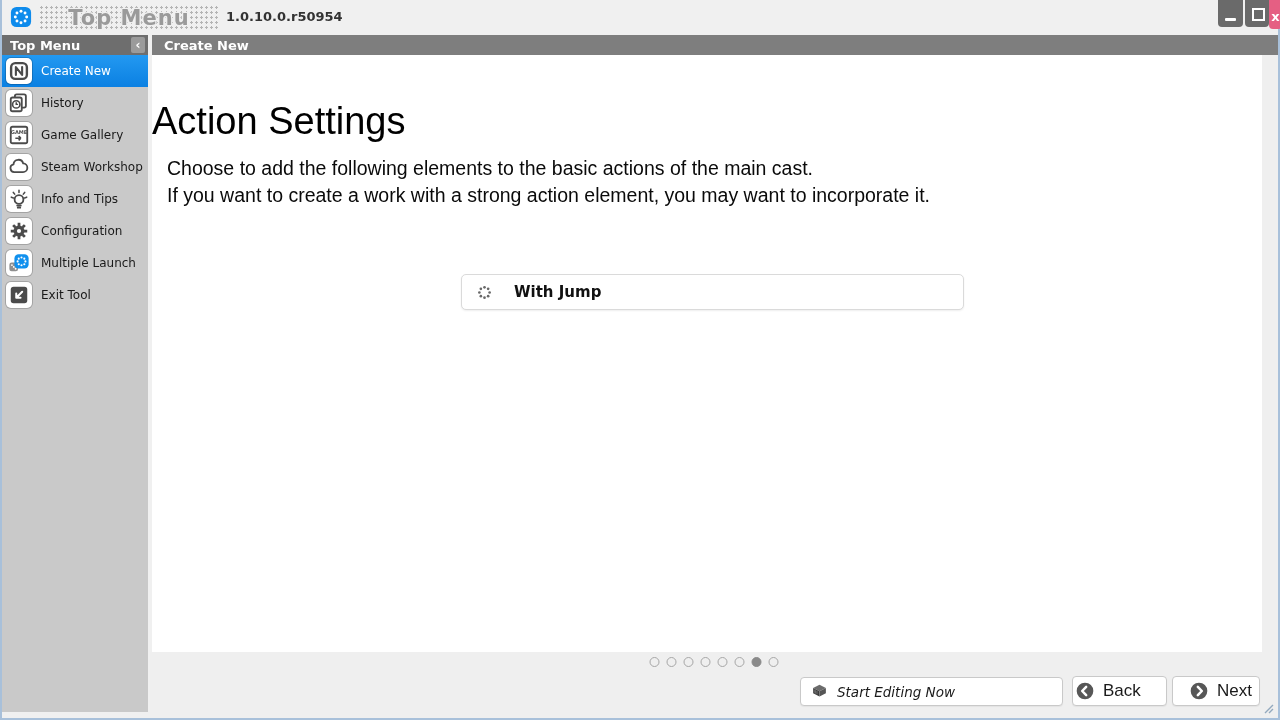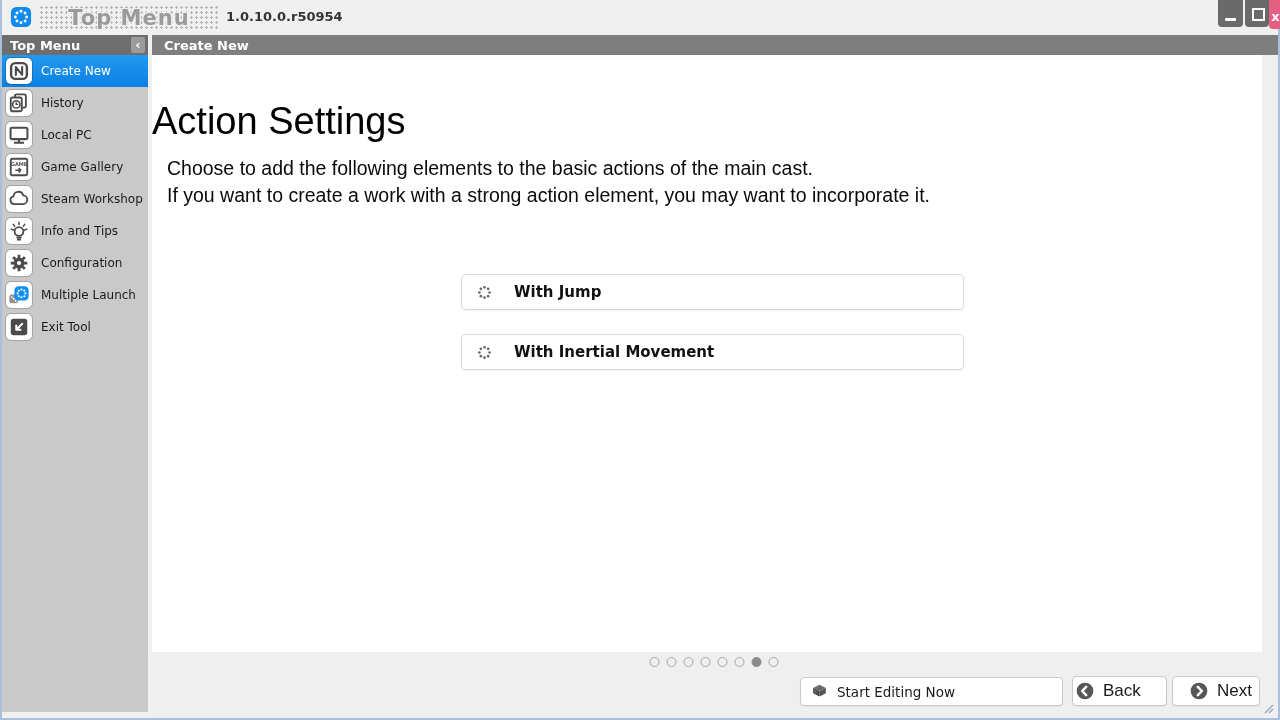--- a/index.html
+++ b/index.html
@@ -61,21 +61,21 @@
   .opt1 { top:219px; } .opt2 { top:279px; }
 
   
   .footer { position:absolute; left:150px; top:652px; width:1128px; height:66px; background:#efefef; }
   .dots { position:absolute; top:5px; left:50%; transform:translateX(-50%); display:flex; gap:7px; }
   .dot { width:10px; height:10px; border:1.5px solid #a6a6a6; border-radius:50%; background:transparent; cursor:pointer; }
   .dot.active { background:#8a8a8a; border-color:#8a8a8a; }
 
   .foot-btn { position:absolute; background:#fff; border:1px solid #c9c9c9; border-radius:4px;
     display:flex; align-items:center; cursor:pointer; box-shadow:0 1px 1px rgba(0,0,0,0.05); }
-  .start-btn { left:650px; top:25px; width:263px; height:29px; gap:9px; padding-left:10px; }
+  .start-btn { left:650px; top:25px; width:263px; height:29px; gap:9px; padding-left:10px;font-style:italic; }
   .start-btn .label { font-size:13.5px; color:#1a1a1a; }
   .back-btn { left:922px; top:24px; width:95px; height:30px; gap:8px; padding-left:2px; }
   .next-btn { left:1022px; top:24px; width:88px; height:30px; gap:8px; padding-left:16px; }
   .nav-label { font-size:17px; color:#1a1a1a; font-family:"Liberation Sans",sans-serif; }
 
   .resize-grip { position:absolute; right:4px; bottom:4px; width:12px; height:12px; cursor:nwse-resize; }
 </style>
 </head>
 <body>
 
@@ -129,29 +129,20 @@
       <svg viewBox="0 0 24 24">
           <rect x="7.5" y="2.5" width="12" height="14.5" rx="2" fill="none" stroke="#4b4b4b" stroke-width="2"></rect>
           <rect x="3" y="6" width="12" height="15" rx="2" fill="#fff" stroke="#4b4b4b" stroke-width="2"></rect>
           <circle cx="9" cy="13.5" r="4" fill="none" stroke="#4b4b4b" stroke-width="1.8"></circle>
           <path d="M9 11.3v2.2h2" fill="none" stroke="#4b4b4b" stroke-width="1.6"></path>
         </svg>
     </span>
     <span>History</span>
   </div>
 
-  <div class="side-item">
-    <span class="icon-tile">
-      <svg viewBox="0 0 24 24">
-          <rect x="2.8" y="4" width="18.4" height="12.5" rx="1.5" fill="none" stroke="#4b4b4b" stroke-width="2.2"></rect>
-          <path d="M12 16.5v3M6.5 20.5h11" stroke="#4b4b4b" stroke-width="2.2" fill="none"></path>
-        </svg>
-    </span>
-    <span>Local PC</span>
-  </div>
 
   <div class="side-item">
     <span class="icon-tile">
       <svg viewBox="0 0 24 24">
           <rect x="3" y="3" width="18" height="18" rx="2" fill="none" stroke="#4b4b4b" stroke-width="2"></rect>
           <text x="12" y="10.5" font-size="5.5" font-weight="bold" text-anchor="middle" fill="#4b4b4b" font-family="DejaVu Sans">GAME</text>
           <path d="M8 15.5h6m0 0-2.4-2.4M14 15.5l-2.4 2.4" fill="none" stroke="#4b4b4b" stroke-width="1.8"></path>
         </svg>
     </span>
     <span>Game Gallery</span>
@@ -245,35 +236,20 @@
           <circle cx="16.6" cy="16.6" r="1.7"></circle>
           <circle cx="12" cy="18.5" r="1.7"></circle>
           <circle cx="7.4" cy="16.6" r="1.7"></circle>
           <circle cx="5.5" cy="12" r="1.7"></circle>
           <circle cx="7.4" cy="7.4" r="1.7"></circle>
         </g>
     </svg>
     <span class="option-label">With Jump</span>
   </div>
 
-  <div class="option-btn opt2">
-    <svg class="ring" viewBox="0 0 24 24">
-      <g fill="#686868">
-          <circle cx="12" cy="5.5" r="1.7"></circle>
-          <circle cx="16.6" cy="7.4" r="1.7"></circle>
-          <circle cx="18.5" cy="12" r="1.7"></circle>
-          <circle cx="16.6" cy="16.6" r="1.7"></circle>
-          <circle cx="12" cy="18.5" r="1.7"></circle>
-          <circle cx="7.4" cy="16.6" r="1.7"></circle>
-          <circle cx="5.5" cy="12" r="1.7"></circle>
-          <circle cx="7.4" cy="7.4" r="1.7"></circle>
-        </g>
-    </svg>
-    <span class="option-label">With Inertial Movement</span>
-  </div>
 </div>
 
 <div class="scroll-gutter"></div>
 
 <div class="footer">
   <div class="dots">
     <span class="dot"></span>
     <span class="dot"></span>
     <span class="dot"></span>
     <span class="dot"></span>

